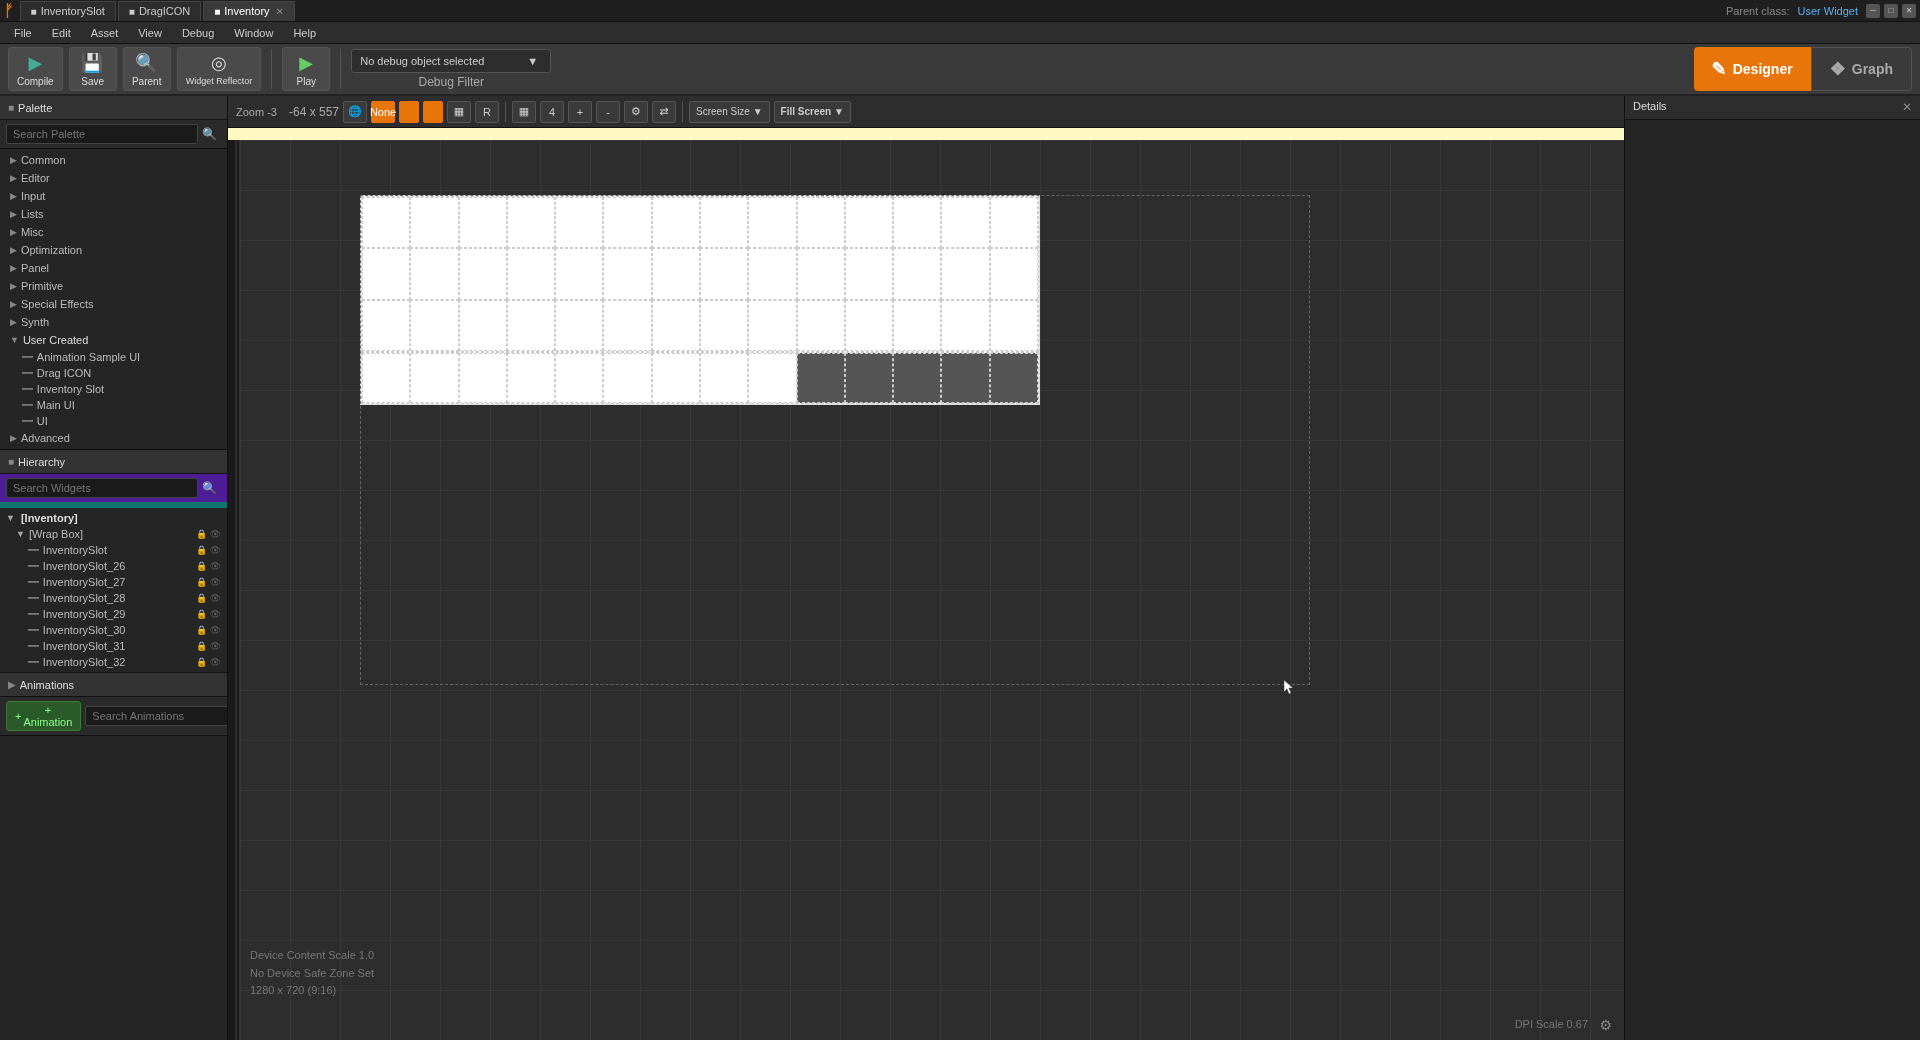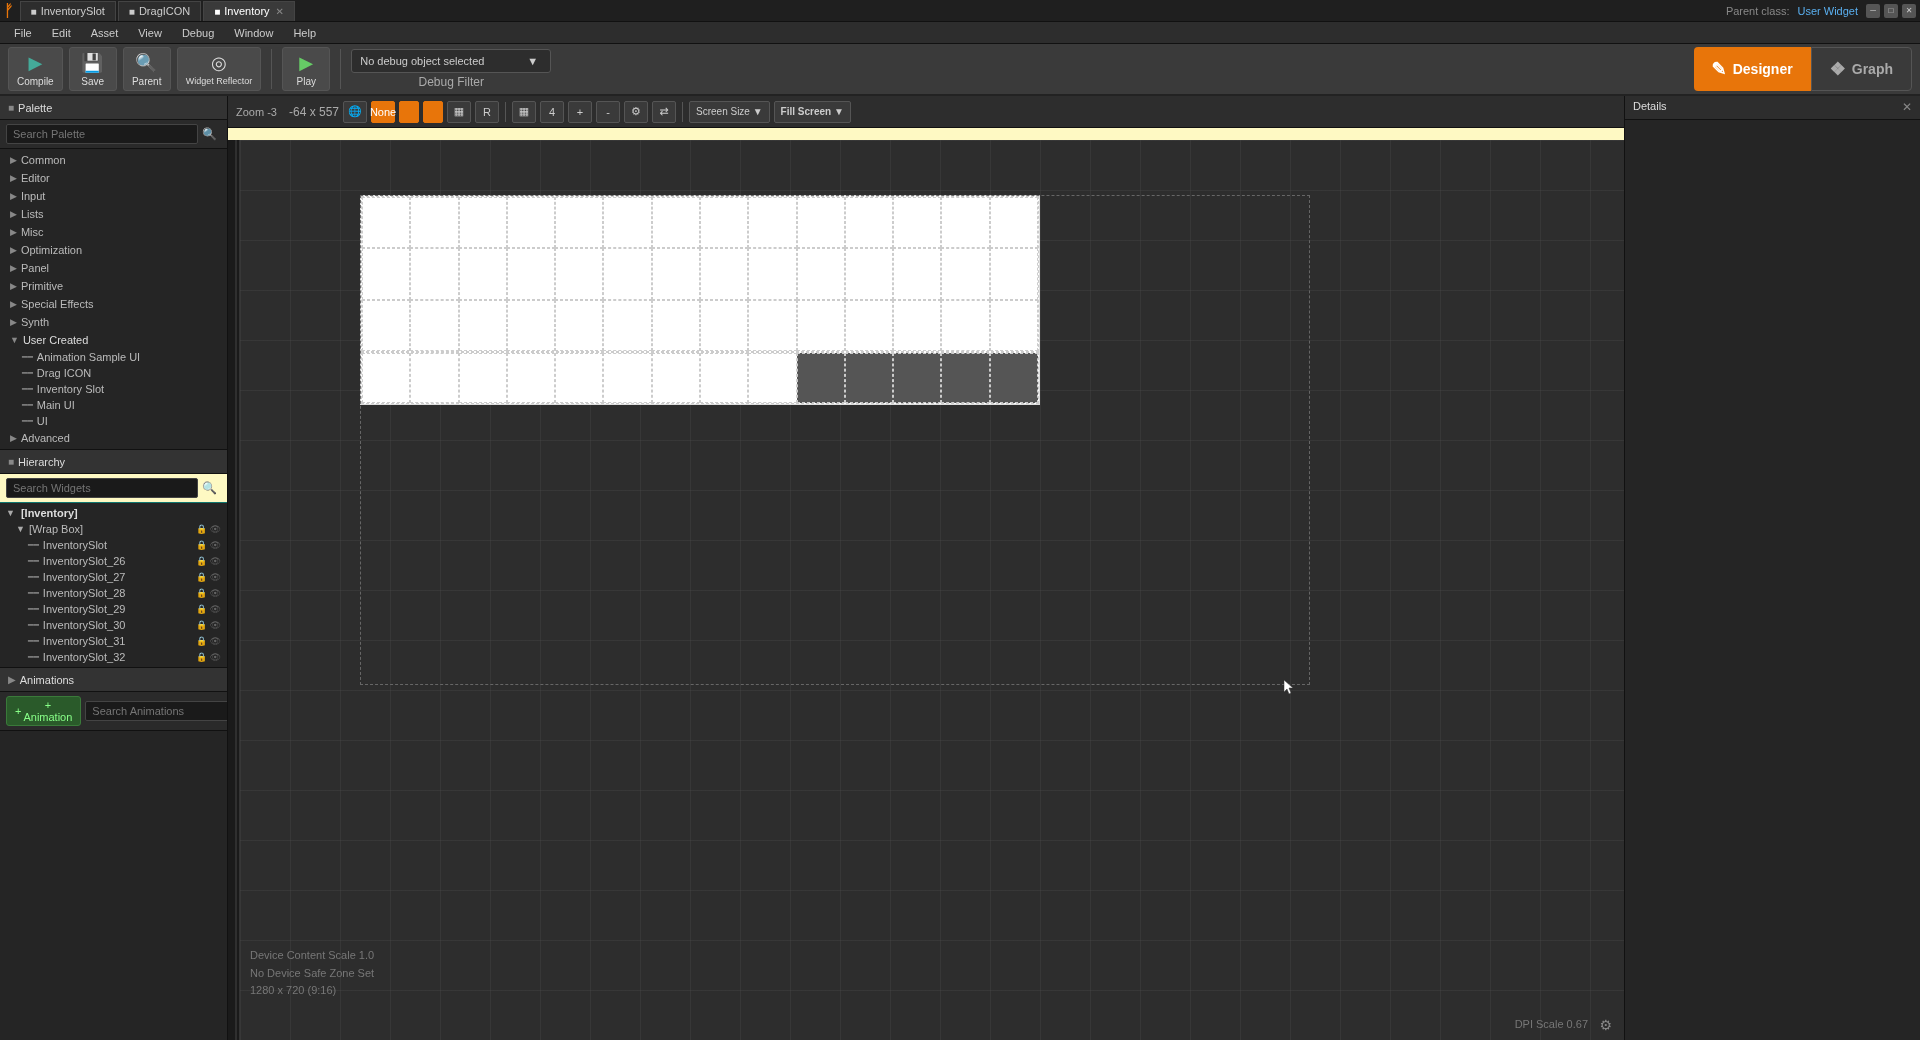--- a/index.html
+++ b/index.html
@@ -258,22 +258,22 @@
 
     
     #hierarchy-section {
       border-top: 1px solid #111;
       flex: 0 0 auto;
     }
     .hierarchy-search-row {
       display: flex;
       align-items: center;
       padding: 4px 6px;
-      background: #fef9c3;
-      border-bottom: 1px solid #0f766e;
+      background: #4c1d95;
+      border-bottom: 6px solid #0f766e;
     }
     .hier-items { padding: 2px 0; }
     .hier-item {
       padding: 2px 6px;
       font-size: 11px;
       color: #bbb;
       cursor: pointer;
       display: flex;
       align-items: center;
       gap: 2px;

